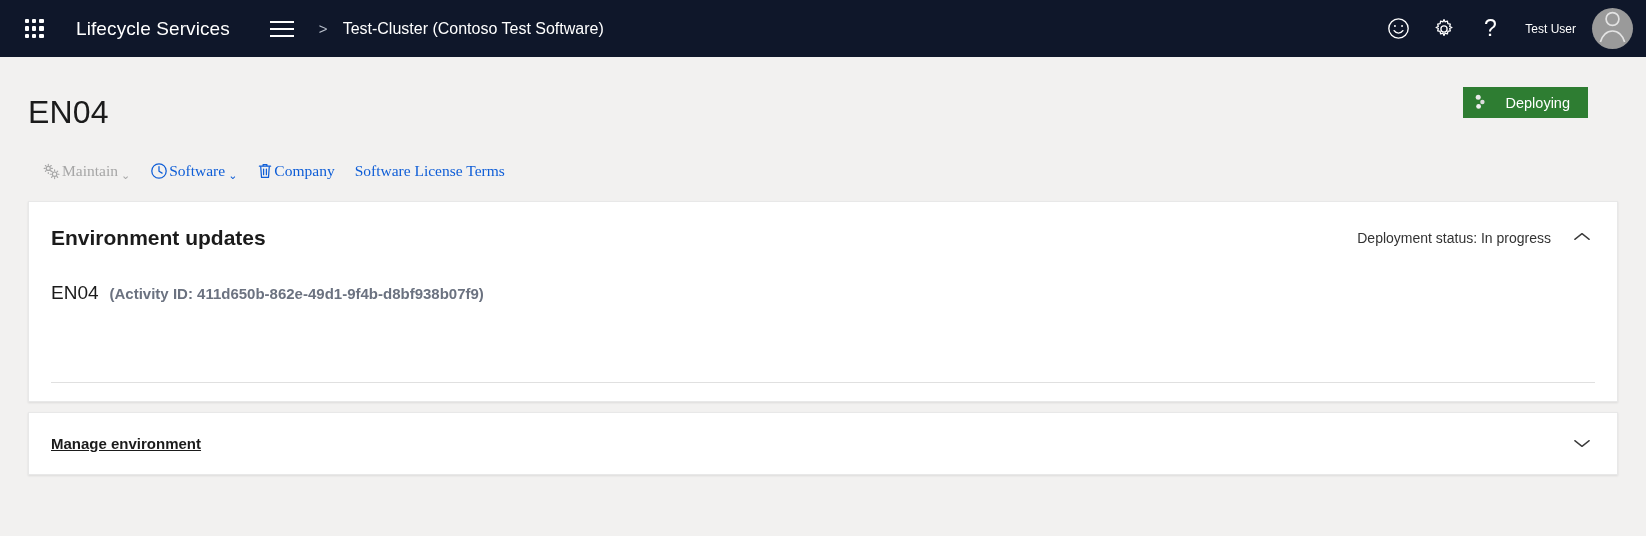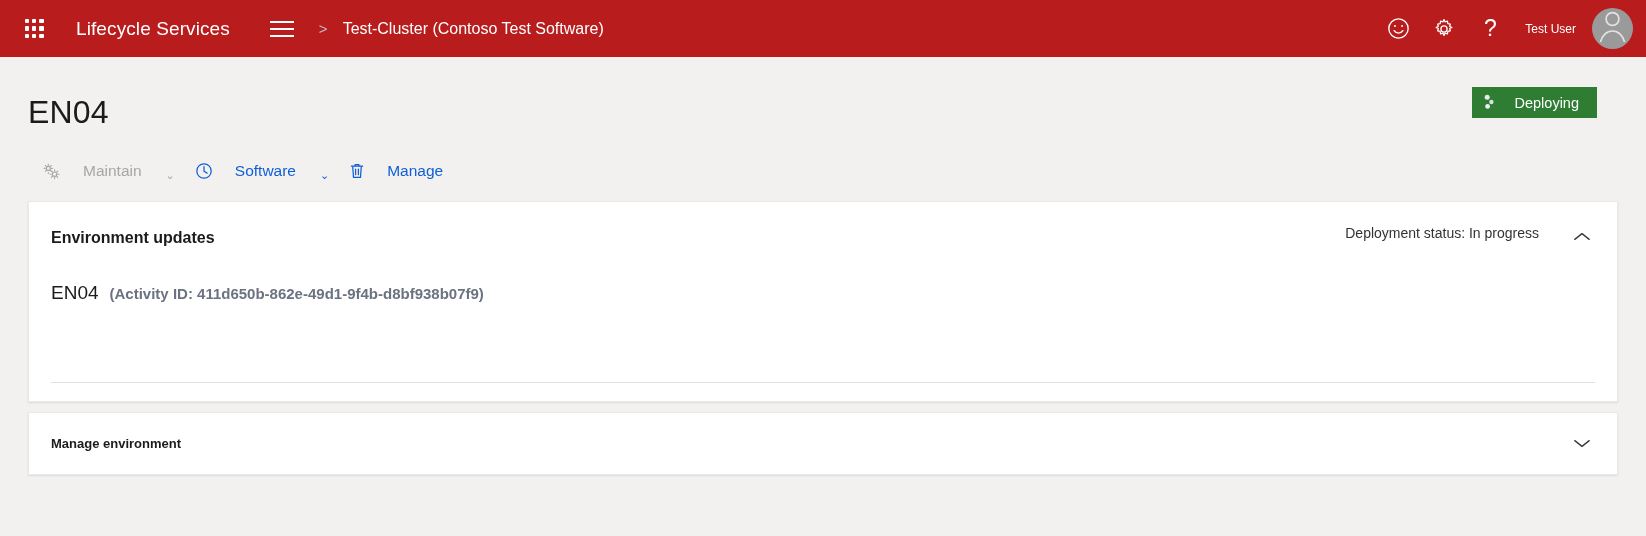--- a/index.html
+++ b/index.html
@@ -13,21 +13,21 @@
   body {
     font-family: "Liberation Sans", sans-serif;
     background: #f2f1f0;
     color: #1b1b1b;
     -webkit-font-smoothing: antialiased;
   }
 
   
   .topbar {
     height: 57px;
-    background: #b91c1c;
+    background: #0f172a;
     display: flex;
     align-items: center;
     padding: 0 0 0 14px;
     color: #ffffff;
     position: relative;
   }
 
   .waffle {
     width: 40px; height: 40px;
     display: flex; align-items: center; justify-content: center;
@@ -138,21 +138,21 @@
 
   .page-title {
     font-size: 32px;
     font-weight: 400;
     color: #1b1b1b;
     letter-spacing: .2px;
   }
 
   .status-badge {
     position: absolute;
-    right: 21px;
+    right: 30px;
     top: 14px;
     height: 31px;
     background: #2e7d32;
     color: #ffffff;
     display: flex;
     align-items: center;
     padding: 0 18px 0 10px;
     font-size: 14.5px;
     gap: 18px;
     cursor: default;
@@ -167,26 +167,27 @@
     display: flex;
     align-items: center;
     height: 40px;
     gap: 0;
     padding-left: 4px;
   }
 
   .cmd {
     display: flex;
     align-items: flex-end;
-    gap: 22px;
+    gap: 1px;
     font-size: 15.5px;
     padding: 4px 10px;
     cursor: pointer;
     white-space: nowrap;
     color: #0f5ed7;
+    font-family: Liberation Serif, serif;
   }
   .cmd.disabled {
     color: #a6a6a6;
     cursor: default;
   }
   .cmd .caret {
     font-size: 11px;
     margin-left: 2px;
     line-height: 1;
     position: relative;
@@ -203,29 +204,30 @@
   }
 
   .card-head {
     display: flex;
     align-items: center;
     padding: 20px 22px 0 22px;
     min-height: 52px;
   }
 
   .card-title {
-    font-size: 16px;
+    font-size: 21px;
     font-weight: 700;
     color: #1b1b1b;
   }
 
   .card-head-right {
     margin-left: auto;
     display: flex;
-    gap: 30px;
+    align-items: center;
+    gap: 18px;
   }
 
   .dep-status {
     font-size: 14px;
     color: #333333;
     white-space: nowrap;
   }
 
   .chev {
     width: 26px; height: 26px;
@@ -260,21 +262,21 @@
     margin: 0 22px;
   }
   .card-foot { height: 18px; }
 
   .card.collapsed {
     height: 63px;
     display: flex;
     align-items: center;
     padding: 0 22px;
   }
-  .card.collapsed .card-title { font-size: 13px; }
+  .card.collapsed .card-title { font-size: 15px; text-decoration: underline; }
   .card.collapsed .card-head-right { margin-left: auto; }
 </style>
 </head>
 <body>
 
 <div class="topbar">
 
   <div class="waffle">
     <div class="waffle-grid">
       <i></i>
@@ -385,23 +387,26 @@
 
     <div class="cmd">
       <span>
         <svg width="16" height="18" viewBox="0 0 16 18" fill="none" stroke="#0f5ed7" stroke-width="1.25">
           <path d="M2.4 4.2h11.2" stroke-linecap="round"></path>
           <path d="M6.1 4.2V2.6h3.8v1.6" stroke-linejoin="round"></path>
           <path d="M3.7 4.2l.8 11.2h7l.8-11.2" stroke-linejoin="round"></path>
           <path d="M6.6 7.1v5.6M9.4 7.1v5.6" stroke-linecap="round"></path>
         </svg>
       </span>
-      <span>Manage</span>
-    </div>
-
+      <span>Company</span>
+    </div>
+
+    <div class="cmd">
+      <span>Software License Terms</span>
+    </div>
 
   </div>
 
   <div class="card">
 
     <div class="card-head">
       <div class="card-title">Environment updates</div>
 
       <div class="card-head-right">
         <div class="dep-status">Deployment status: In progress</div>

